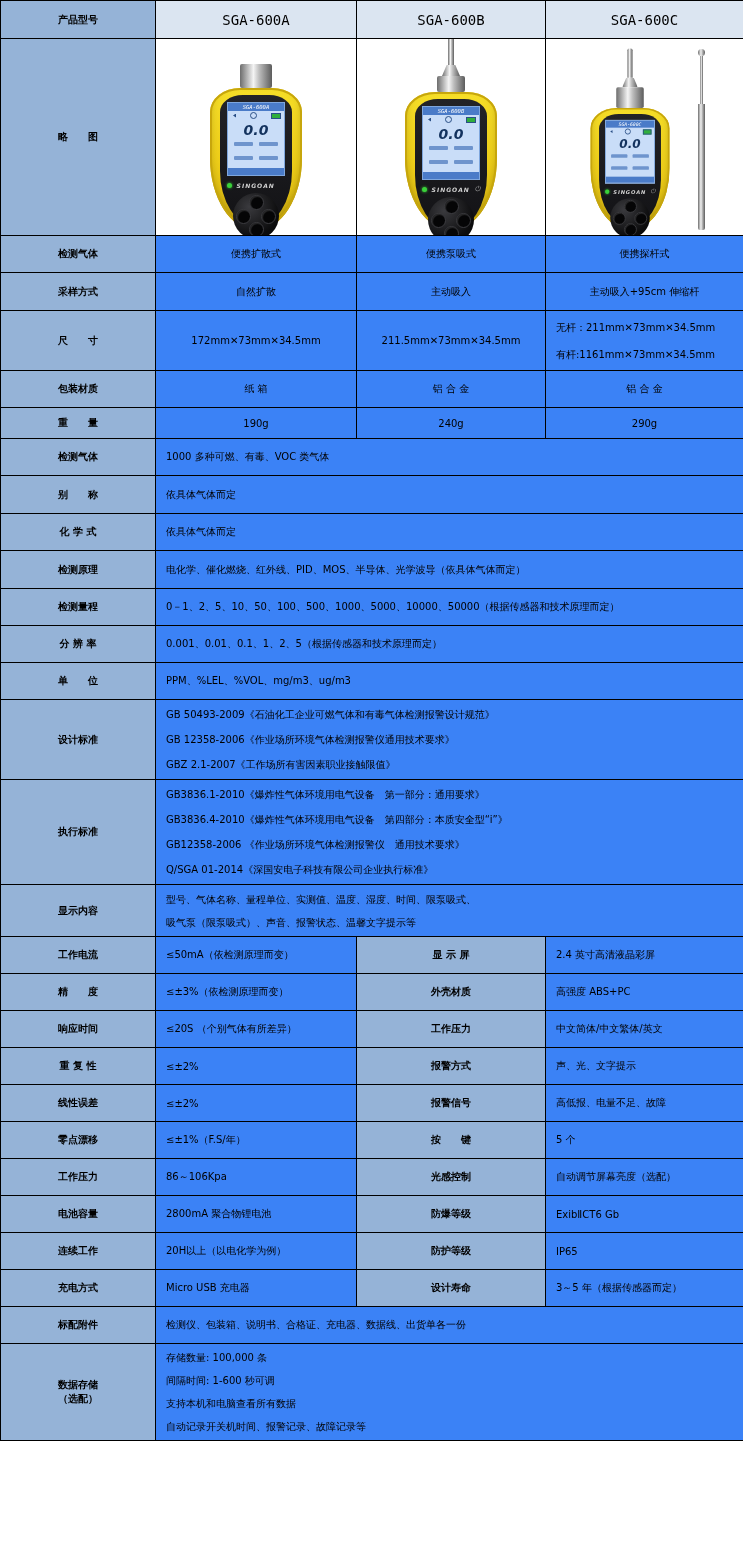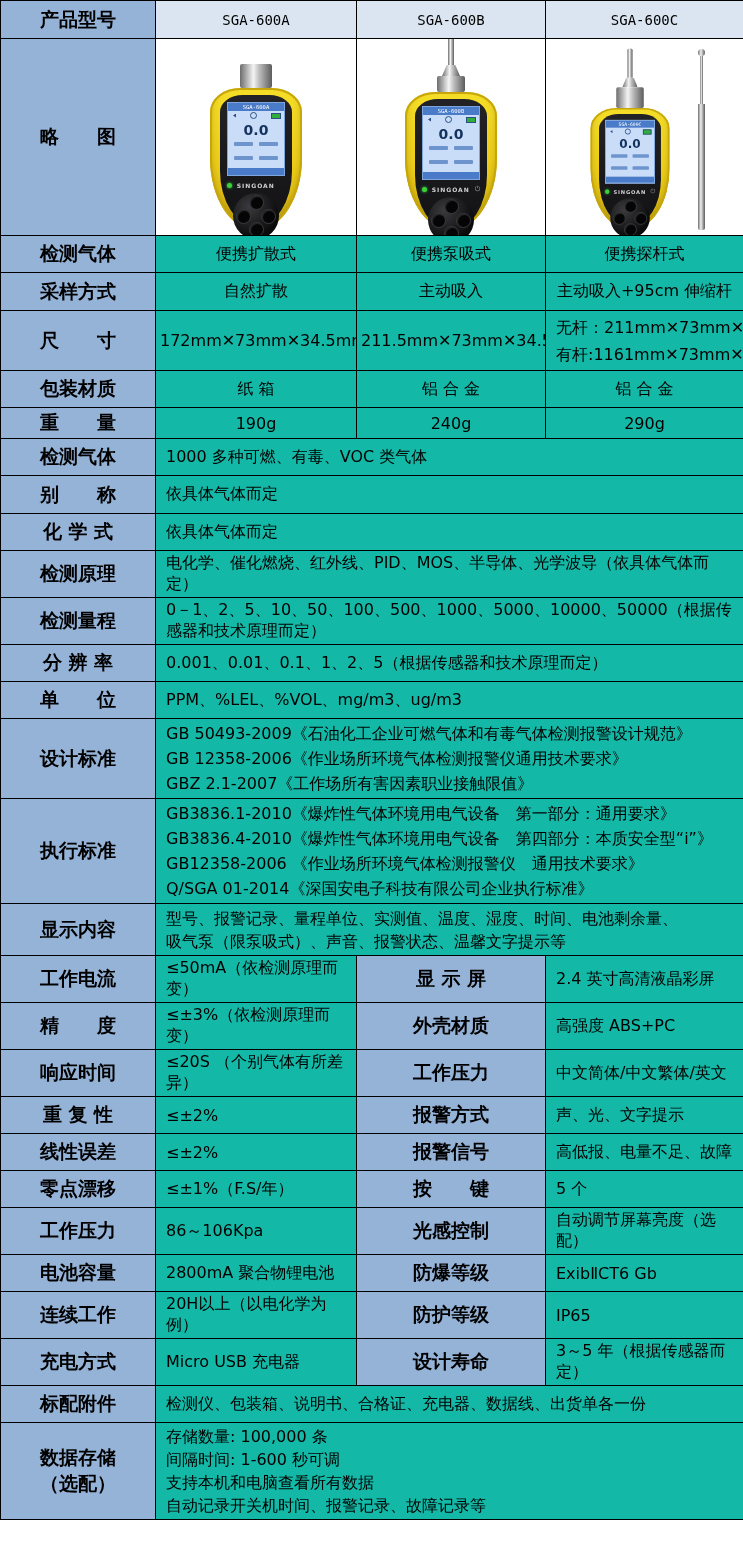--- a/index.html
+++ b/index.html
@@ -1,30 +1,30 @@
 <!DOCTYPE html>
 <html><head>
 <meta charset="utf-8">
 <style>
   html,body{margin:0;padding:0;background:#fff;}
   body{font-family:"DejaVu Sans","Liberation Sans",sans-serif;color:#000;width:743px;}
   table.spec{border-collapse:collapse;width:743px;table-layout:fixed;}
   table.spec td{border:1px solid #000;overflow:hidden;vertical-align:middle;}
-  .lbl{background:#95b3d7;font-weight:700;font-size:19px;text-align:center;padding:2px 4px;}
-  .val{background:#14b8a6;font-size:16px;padding:2px 10px;text-align:left;}
+  .lbl{background:#95b3d7;font-weight:700;font-size:10px;text-align:center;padding:2px 4px;}
+  .val{background:#3b82f6;font-size:10px;padding:2px 10px;text-align:left;}
   .val.c{text-align:center;padding:2px 4px;}
   .mdl{background:#dbe5f1;font-size:14px;text-align:center;font-family:"DejaVu Sans Mono","Liberation Mono",monospace;}
   .lines div{line-height:25px;white-space:nowrap;}
   .lines.tight div{line-height:23px;}
   .h38{height:38px}.h37{height:37px}.h60{height:60px}.h31{height:31px}
   .h77{height:77px}.h103{height:103px}.h52{height:52px}.h95{height:95px}
   .hsk{height:197px}
   .szc div{line-height:27px;white-space:nowrap;}
   
-  .sk{background:#fff;padding:0;}
+  .sk{background:#fff;padding:0;font-style:italic;}
   .dev-wrap{display:flex;align-items:flex-end;justify-content:center;height:191px;padding-bottom:5px;gap:22px;}
   .device{display:flex;flex-direction:column;align-items:center;}
   .metal{background:linear-gradient(90deg,#6d6d6d,#f4f4f4 42%,#bdbdbd 60%,#5c5c5c);}
   .tube{width:6px;height:34px;border-radius:2px 2px 0 0;}
   .cone{width:18px;height:11px;clip-path:polygon(26% 0,74% 0,100% 100%,0 100%);}
   .cap{width:32px;height:24px;border-radius:2px;}
   .vB .tube{height:30px}.vB .cap{width:28px;height:16px;}
   .vB .dbody{height:138px;}
   .vC{transform:scale(.86);transform-origin:bottom center;}
   .dbody{width:92px;height:142px;background:linear-gradient(180deg,#f6de28,#ecc914 70%,#d9b40e);
@@ -282,21 +282,21 @@
     <td class="val lines" colspan="3">
       <div>GB3836.1-2010《爆炸性气体环境用电气设备　第一部分：通用要求》</div>
       <div>GB3836.4-2010《爆炸性气体环境用电气设备　第四部分：本质安全型“i”》</div>
       <div>GB12358-2006 《作业场所环境气体检测报警仪　通用技术要求》</div>
       <div>Q/SGA 01-2014《深国安电子科技有限公司企业执行标准》</div>
     </td>
   </tr>
   <tr class="h52">
     <td class="lbl">显示内容</td>
     <td class="val lines tight" colspan="3">
-      <div>型号、报警记录、量程单位、实测值、温度、湿度、时间、电池剩余量、</div>
+      <div>型号、气体名称、量程单位、实测值、温度、湿度、时间、限泵吸式、</div>
       <div>吸气泵（限泵吸式）、声音、报警状态、温馨文字提示等</div>
     </td>
   </tr>
 
   <tr class="h37">
     <td class="lbl">工作电流</td>
     <td class="val">≤50mA（依检测原理而变）</td>
     <td class="lbl">显 示 屏</td>
     <td class="val">2.4 英寸高清液晶彩屏</td>
   </tr>

